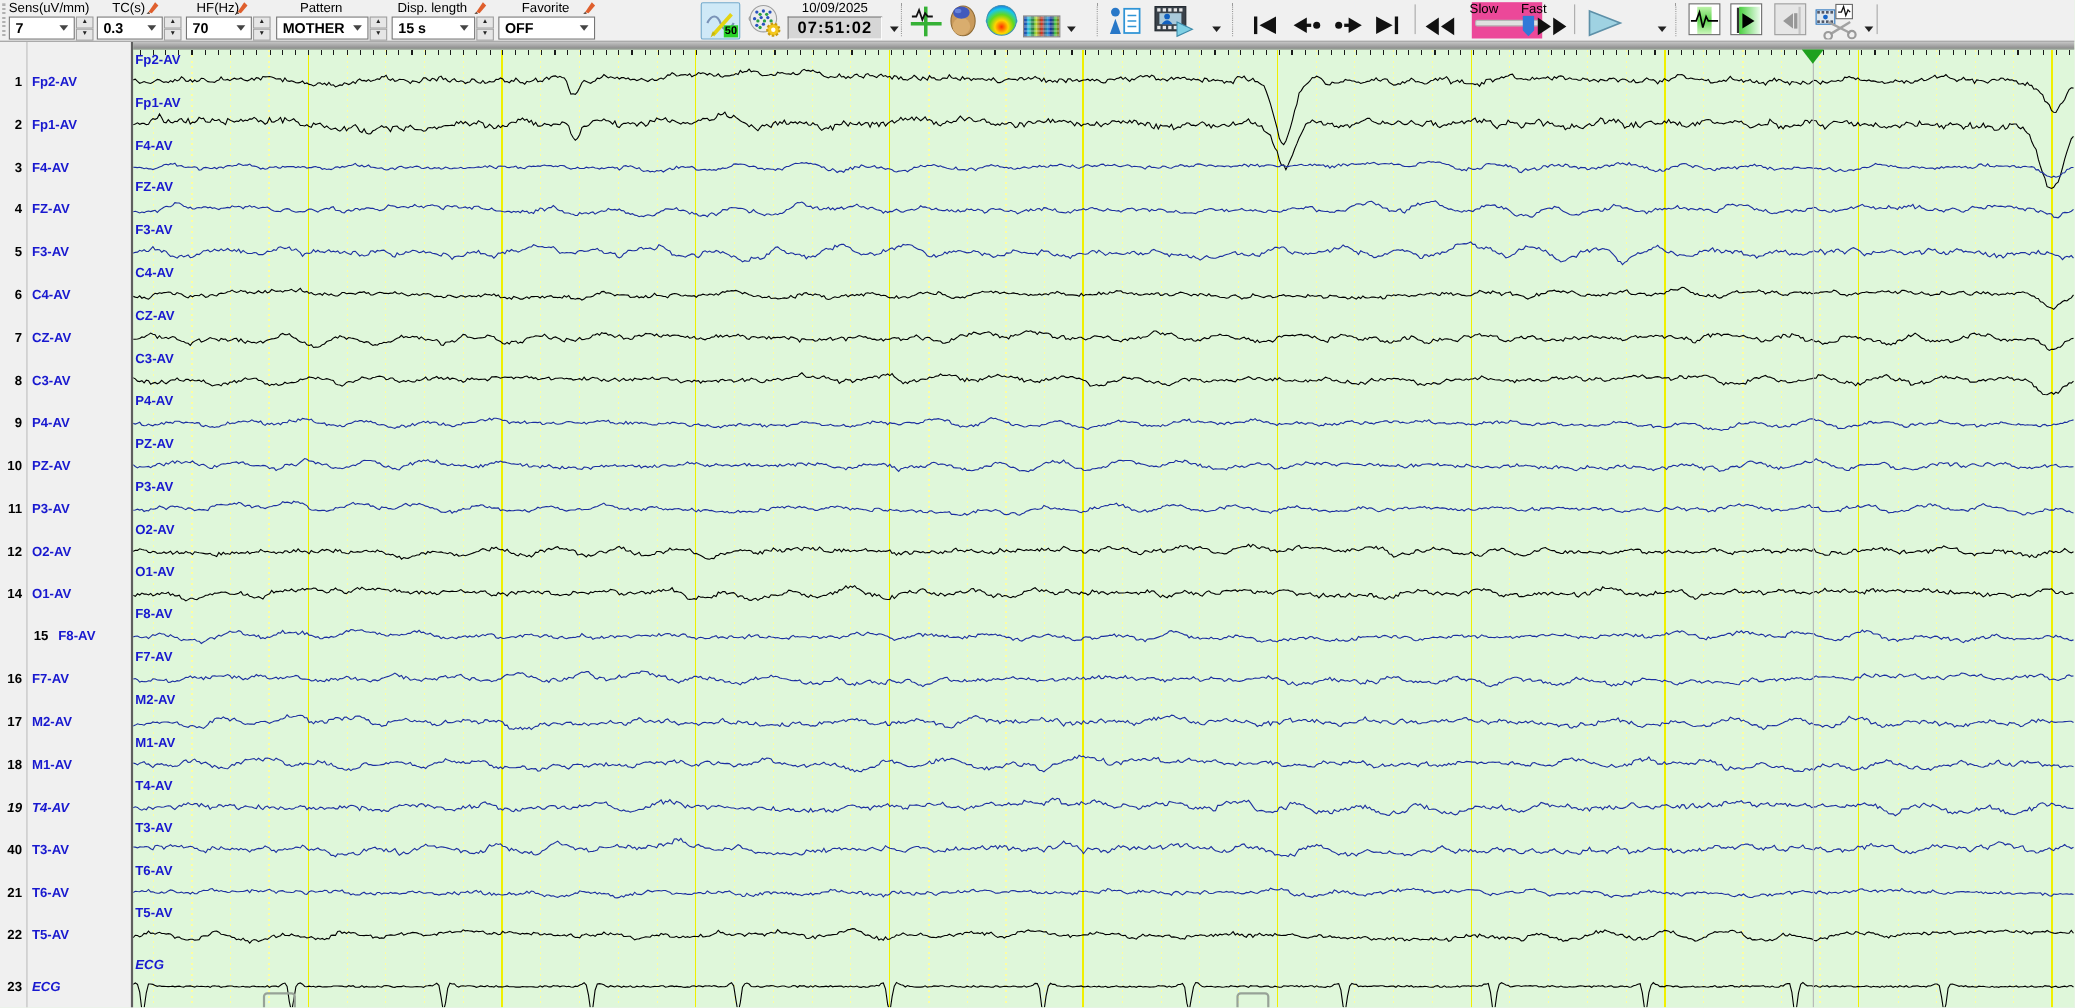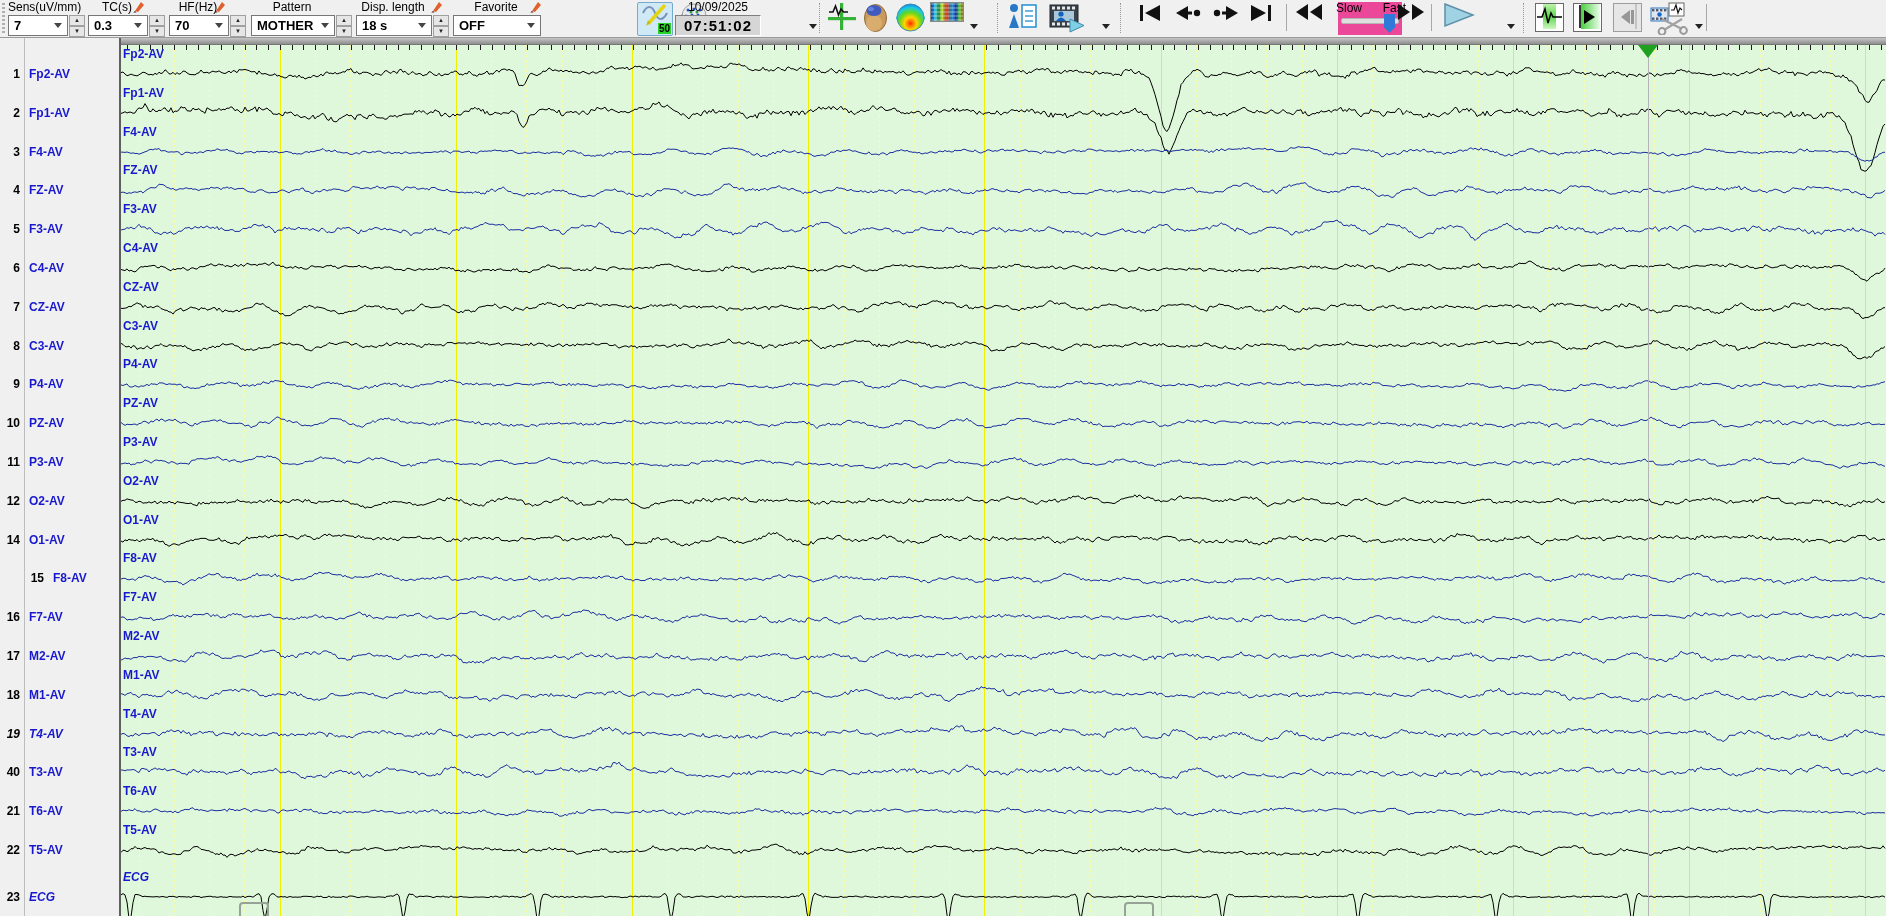--- a/index.html
+++ b/index.html
@@ -18,21 +18,21 @@
          display:flex;align-items:center;}
   .combo-val{font-weight:bold;font-size:13px;padding-left:5px;flex:1;white-space:nowrap;}
   .chev{width:8px;height:8px;margin-right:5px;position:relative;}
   .chev::before{content:"";position:absolute;left:0;top:1px;border-left:4px solid transparent;
         border-right:4px solid transparent;border-top:5px solid #444;}
   .spinner{position:absolute;top:15px;width:16px;height:21px;}
   .spin-btn{position:absolute;left:0;width:14px;height:9px;background:#e6e6e6;border:1px solid #a0a0a0;
             font-size:6px;line-height:8px;text-align:center;color:#222;}
   .spin-up{top:0;} .spin-dn{top:11px;}
   .pencil{position:absolute;top:1px;width:13px;height:12px;}
-  .tb-btn{position:absolute;top:2px;display:flex;align-items:flex-start;justify-content:center;}
+  .tb-btn{position:absolute;top:2px;display:flex;align-items:flex-end;justify-content:center;}
   .notch-btn{width:34px;height:32px;background:#cfe9f7;border:1px solid #74aacc;border-radius:2px;position:relative;}
   .notch-badge{position:absolute;right:1px;bottom:1px;background:#28d228;color:#000;
                font-size:10px;font-weight:bold;padding:0 1px;line-height:11px;}
   .dtblock{top:1px;width:90px;text-align:center;}
   .dt-date{font-size:12px;color:#000;height:13px;line-height:13px;}
   .dt-time{margin:1px auto 0;width:84px;height:19px;background:#d6d6d6;
            border-top:1px solid #7f7f7f;border-left:1px solid #7f7f7f;
            border-bottom:1px solid #fff;border-right:1px solid #fff;
            font-size:15px;font-weight:bold;line-height:19px;letter-spacing:1px;}
   .dd{position:absolute;top:24px;width:9px;height:6px;}
@@ -136,21 +136,21 @@
     <div class="spin-btn spin-dn">▼</div>
   </div>
 
   <div class="tb-abs tb-group" style="left:356px;width:74px">
     <span class="tb-label">Disp. length</span>
     <svg class="pencil" style="left:74px" viewBox="0 0 13 12">
         <polygon points="3,10 9,1 12,4 6,11" fill="#df5f2d"></polygon>
         <polygon points="1.2,11.4 3,10 4.6,11.6" fill="#3a2417"></polygon>
       </svg>
     <div class="combo" style="width:74px">
-      <span class="combo-val">18 s</span>
+      <span class="combo-val">15 s</span>
       <span class="chev"></span>
     </div>
   </div>
   <div class="spinner tb-abs" style="left:433px">
     <div class="spin-btn spin-up">▲</div>
     <div class="spin-btn spin-dn">▼</div>
   </div>
 
   <div class="tb-abs tb-group" style="left:453px;width:86px">
     <span class="tb-label">Favorite</span>
@@ -193,21 +193,21 @@
           <circle cx="11" cy="16" r="1.5"></circle>
           <circle cx="17" cy="16" r="1.5"></circle>
           <circle cx="23" cy="16" r="1.5"></circle>
           <circle cx="13" cy="22" r="1.5"></circle>
         </g>
       <circle cx="25" cy="24" r="5.5" fill="#f3c71c" stroke="#c89a10" stroke-width="2" stroke-dasharray="2.2 1.6"></circle>
       <circle cx="25" cy="24" r="2" fill="#fff"></circle>
     </svg>
   </div>
 
-  <div class="tb-abs dtblock" style="left:673px">
+  <div class="tb-abs dtblock" style="left:714px">
     <div class="dt-date">10/09/2025</div>
     <div class="dt-time">07:51:02</div>
   </div>
   <div class="tb-abs dd" style="left:808px"></div>
 
   <div class="vsep-dot" style="left:819px"></div>
 
   <div class="tb-abs tb-btn" style="left:827px;width:30px;height:32px">
     <svg width="30" height="29" viewBox="0 0 30 29">
       <rect x="13" y="1" width="3.2" height="27" fill="#35b135"></rect>

